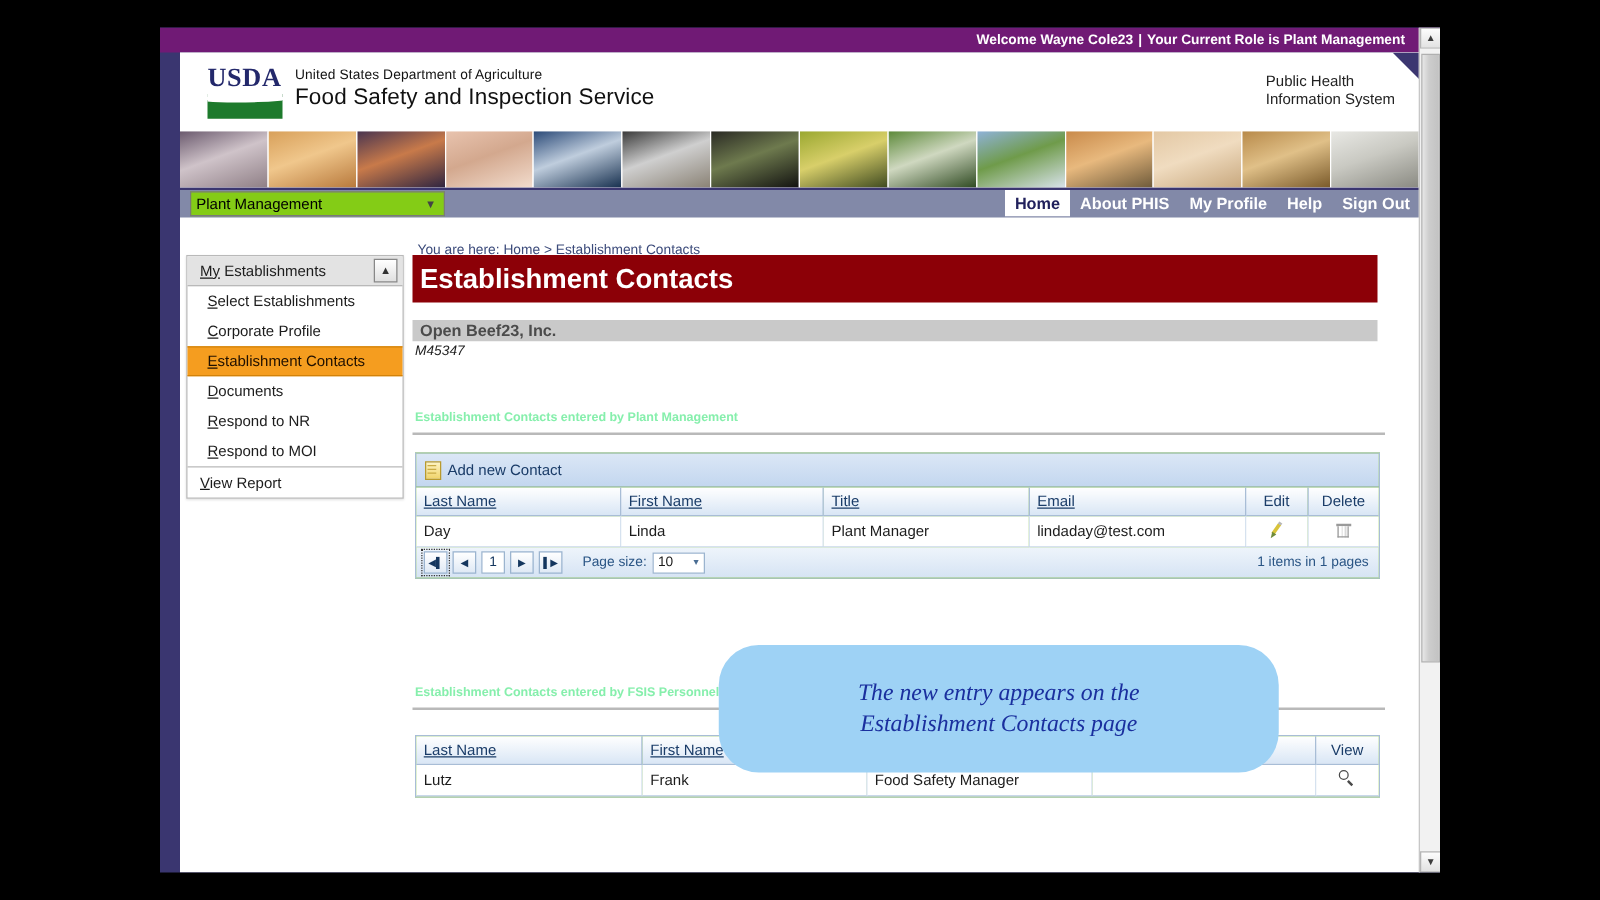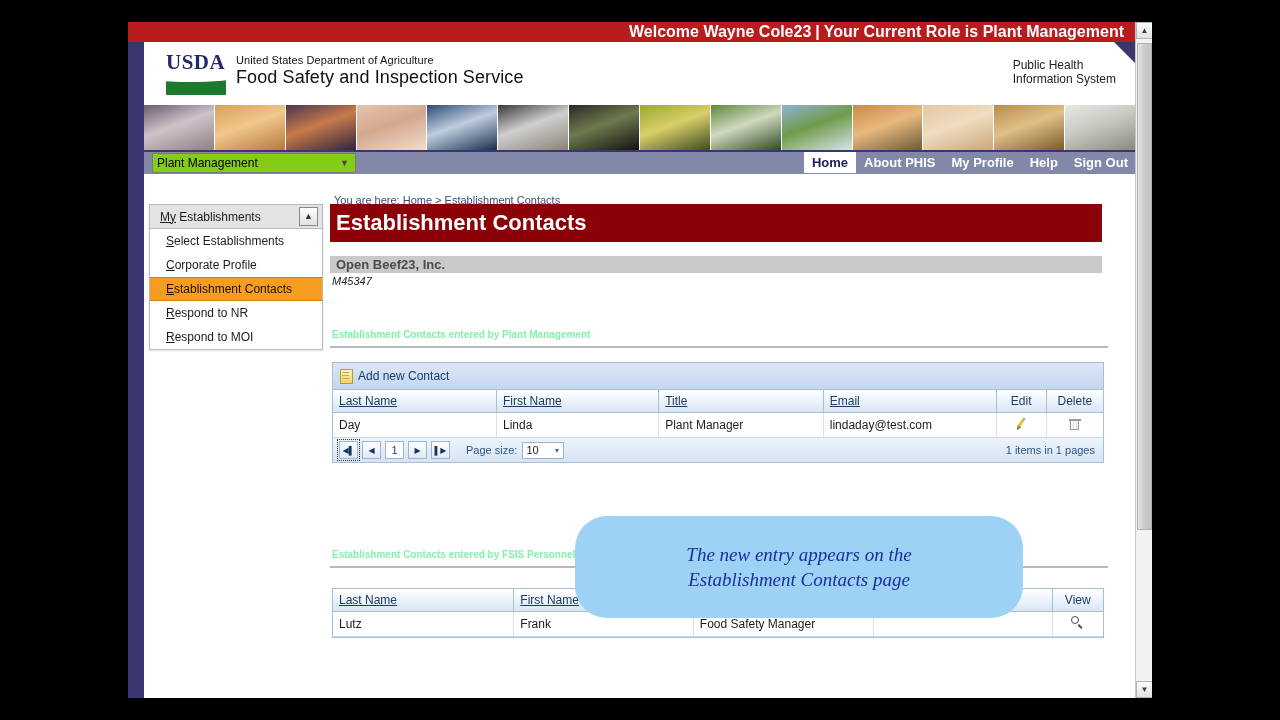--- a/index.html
+++ b/index.html
@@ -28,23 +28,23 @@
     background: #3a3670;
     overflow: hidden;
   }
 
   
   .welcome-bar {
     position: absolute;
     left: 0; top: 0;
     width: 1024px;
     height: 20px;
-    background: #b91c1c;
+    background: #701a75;
     color: #ffffff;
-    font-size: 16px;
+    font-size: 11px;
     font-weight: bold;
     text-align: right;
     line-height: 20px;
     padding-right: 28px;
     box-sizing: border-box;
     white-space: nowrap;
   }
   .welcome-bar .sep { padding: 0 4px; }
 
   
@@ -616,26 +616,32 @@
           <div class="menu-item">
             <span><span class="ak">S</span><span>elect Establishments</span></span>
           </div>
           <div class="menu-item">
             <span><span class="ak">C</span><span>orporate Profile</span></span>
           </div>
           <div class="menu-item selected">
             <span><span class="ak">E</span><span>stablishment Contacts</span></span>
           </div>
           <div class="menu-item">
+            <span><span class="ak">D</span><span>ocuments</span></span>
+          </div>
+          <div class="menu-item">
             <span><span class="ak">R</span><span>espond to NR</span></span>
           </div>
           <div class="menu-item">
             <span><span class="ak">R</span><span>espond to MOI</span></span>
           </div>
         </div>
+      <div class="menu-item footer">
+        <span><span class="ak">V</span><span>iew Report</span></span>
+      </div>
     </div>
 
     <div class="content">
 
       <div class="page-title-bar">Establishment Contacts</div>
 
       <div class="estab-bar">Open Beef23, Inc.</div>
       <div class="estab-id">M45347</div>
 
       <div class="section-title">Establishment Contacts entered by Plant Management</div>

